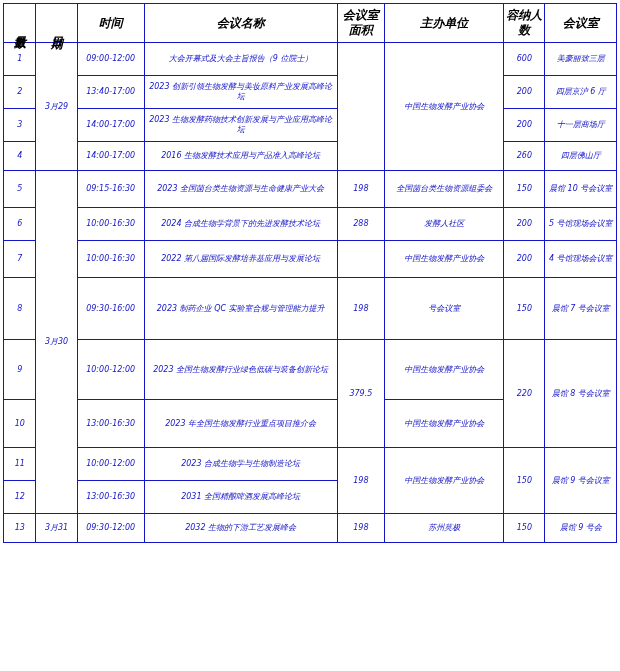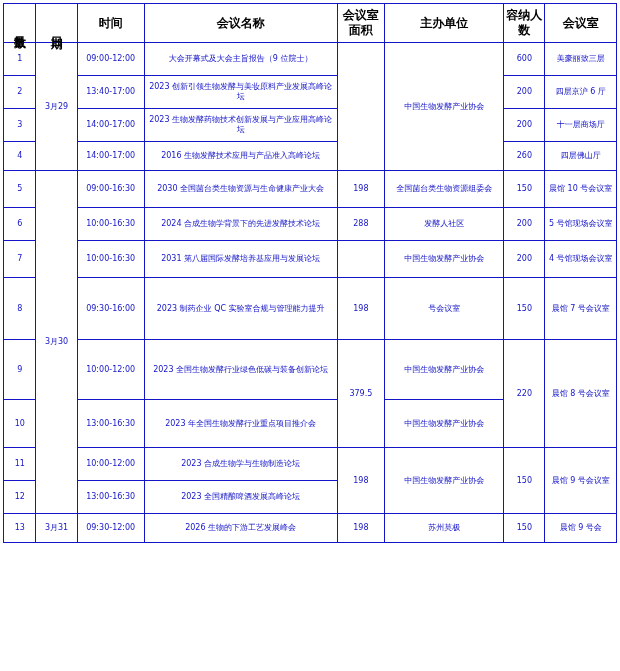--- a/index.html
+++ b/index.html
@@ -17,20 +17,21 @@
     width: 620px;
     height: 671px;
     position: relative;
     box-sizing: border-box;
   }
   table.schedule {
     border-collapse: collapse;
     width: 614px;
     margin: 3px 0 0 3px;
     table-layout: fixed;
+    font-style: italic;
   }
   table.schedule th,
   table.schedule td {
     border: 1px solid #1414c8;
     padding: 1px 2px;
     text-align: center;
     vertical-align: middle;
     font-size: 8px;
     color: #1414c8;
     line-height: 1.25;
@@ -142,40 +143,40 @@
         <td class="num">4</td>
         <td class="time blue">14:00-17:00</td>
         <td class="name blue">2016 生物发酵技术应用与产品准入高峰论坛</td>
         <td class="cap">260</td>
         <td class="room">四层佛山厅</td>
       </tr>
 
       <tr class="row-tall">
         <td class="num">5</td>
         <td class="date" rowspan="8">3月30</td>
-        <td class="time red">09:00-16:30</td>
-        <td class="name blue">2030 全国菌台类生物资源与生命健康产业大会</td>
+        <td class="time red">09:15-16:30</td>
+        <td class="name blue">2023 全国菌台类生物资源与生命健康产业大会</td>
         <td class="area">198</td>
         <td class="org">全国菌台类生物资源组委会</td>
         <td class="cap">150</td>
         <td class="room">晨馆 10 号会议室</td>
       </tr>
       <tr class="row-norm">
         <td class="num">6</td>
         <td class="time blue">10:00-16:30</td>
         <td class="name blue">2024 合成生物学背景下的先进发酵技术论坛</td>
         <td class="area">288</td>
         <td class="org">发酵人社区</td>
         <td class="cap">200</td>
         <td class="room">5 号馆现场会议室</td>
       </tr>
       <tr class="row-tall">
         <td class="num">7</td>
         <td class="time red">10:00-16:30</td>
-        <td class="name blue">2031 第八届国际发酵培养基应用与发展论坛</td>
+        <td class="name blue">2022 第八届国际发酵培养基应用与发展论坛</td>
         <td class="area"></td>
         <td class="org">中国生物发酵产业协会</td>
         <td class="cap">200</td>
         <td class="room">4 号馆现场会议室</td>
       </tr>
       <tr style="height:62px">
         <td class="num">8</td>
         <td class="time red">09:30-16:00</td>
         <td class="name blue">2023 制药企业 QC 实验室合规与管理能力提升</td>
         <td class="area">198</td>
@@ -203,27 +204,27 @@
         <td class="time red">10:00-12:00</td>
         <td class="name blue">2023 合成生物学与生物制造论坛</td>
         <td class="area" rowspan="2">198</td>
         <td class="org" rowspan="2">中国生物发酵产业协会</td>
         <td class="cap" rowspan="2">150</td>
         <td class="room" rowspan="2">晨馆 9 号会议室</td>
       </tr>
       <tr class="row-norm">
         <td class="num">12</td>
         <td class="time red">13:00-16:30</td>
-        <td class="name blue">2023 全国精酿啤酒发展高峰论坛</td>
+        <td class="name blue">2031 全国精酿啤酒发展高峰论坛</td>
       </tr>
       <tr class="row-short">
         <td class="num">13</td>
         <td class="date">3月31</td>
         <td class="time red">09:30-12:00</td>
-        <td class="name blue">2026 生物的下游工艺发展峰会</td>
+        <td class="name blue">2032 生物的下游工艺发展峰会</td>
         <td class="area">198</td>
         <td class="org">苏州莫极</td>
         <td class="cap">150</td>
         <td class="room">晨馆 9 号会</td>
       </tr>
     </tbody>
   </table>
 </div>
 
 </body></html>

